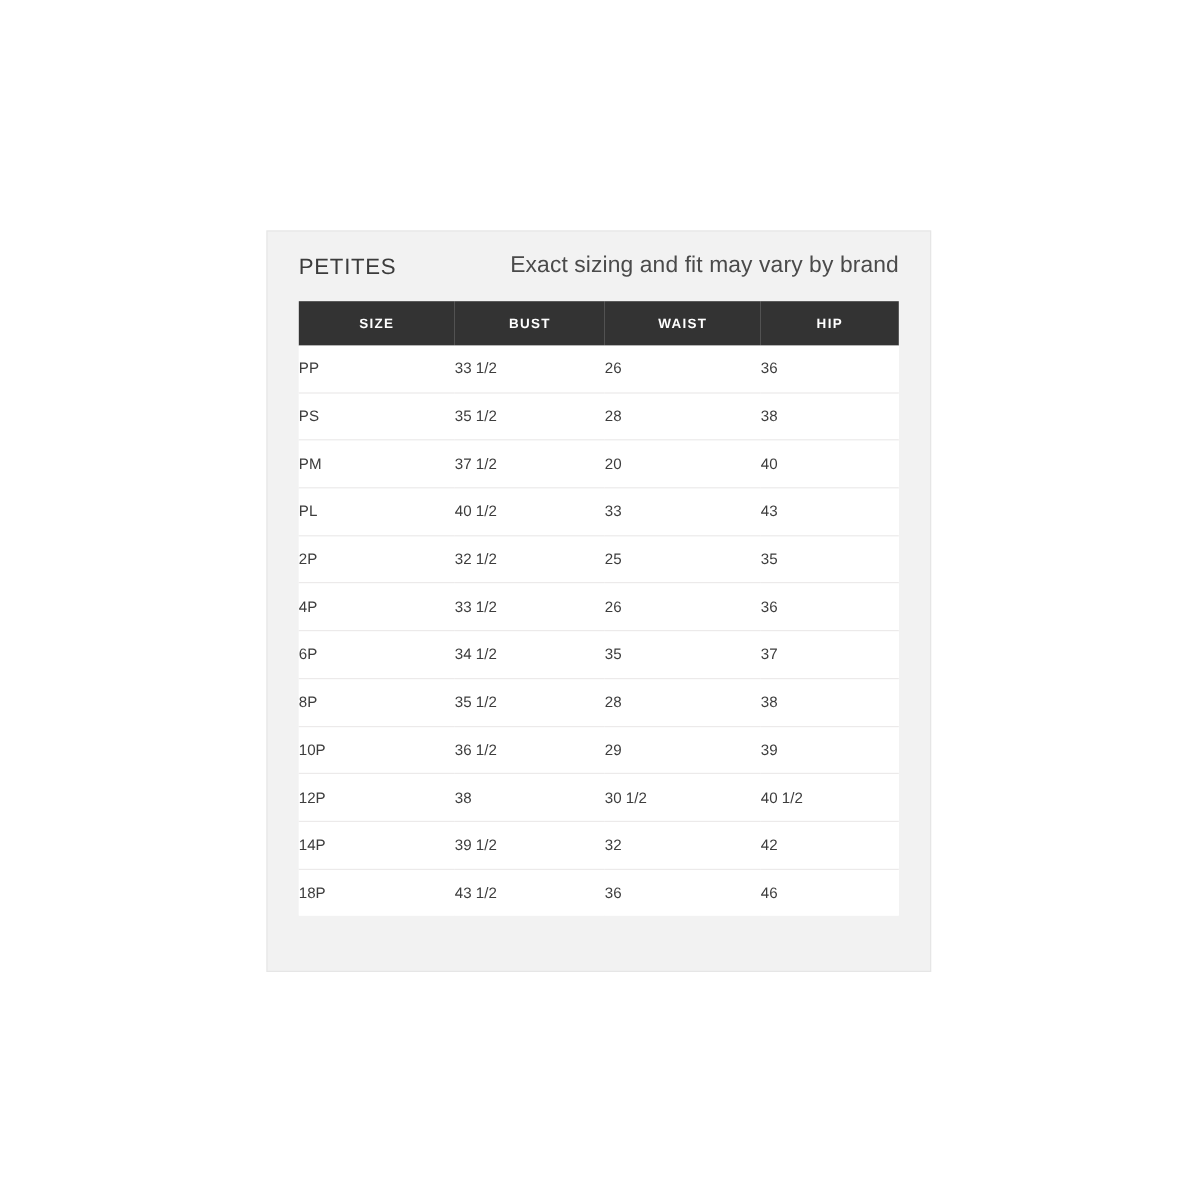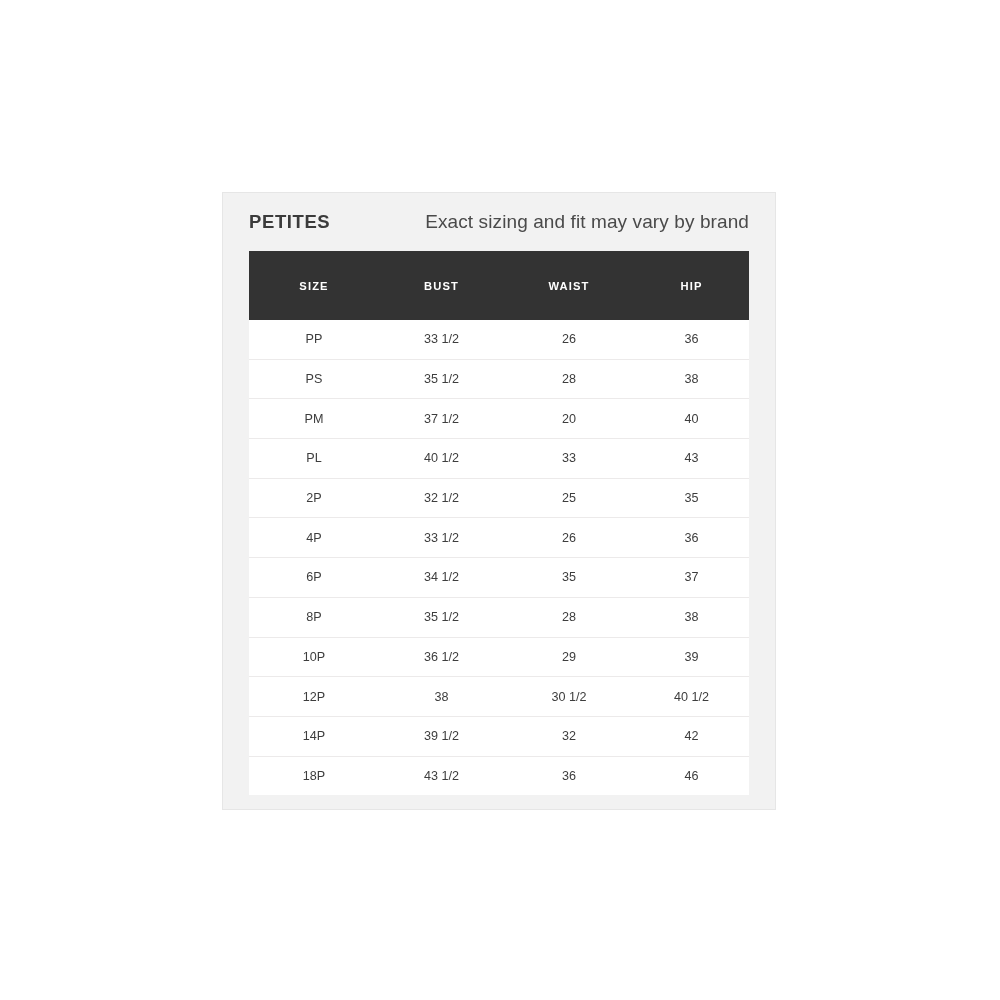--- a/index.html
+++ b/index.html
@@ -35,21 +35,21 @@
     padding: 0 26px;
     display: flex;
     align-items: center;
     justify-content: space-between;
   }
 
   .card-title {
     font-size: 18.5px;
     letter-spacing: 0.6px;
     color: #3b3b3b;
-    font-weight: 700;
+    font-weight: 400;
   }
 
   .card-note {
     font-size: 19px;
     color: #4a4a4a;
     letter-spacing: 0.1px;
     padding-bottom: 1px;
     margin-left: 38px;
   }
 
@@ -64,29 +64,28 @@
     table-layout: fixed;
   }
 
   table.size-table thead th {
     background: #333333;
     color: #ffffff;
     font-size: 11.2px;
     font-weight: 600;
     letter-spacing: 1.1px;
     height: 35px;
-    padding: 17px;
+    padding: 1px;
     text-align: center;
     vertical-align: middle;
   }
 
   table.size-table tbody td {
     height: 38.7px;
     padding: 0;
-    text-align: center;
     vertical-align: middle;
     font-size: 12.6px;
     color: #3d3d3d;
     background: #ffffff;
     border-bottom: 1px solid #eceaea;
   }
 
   table.size-table tbody tr:last-child td {
     border-bottom: none;
   }

